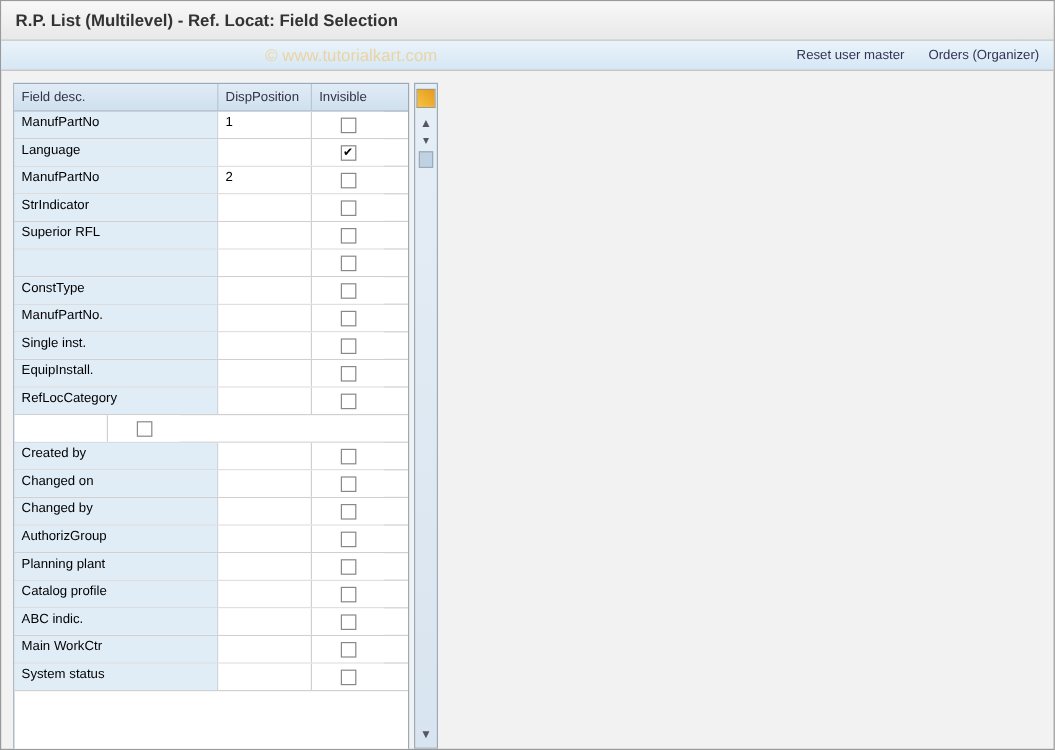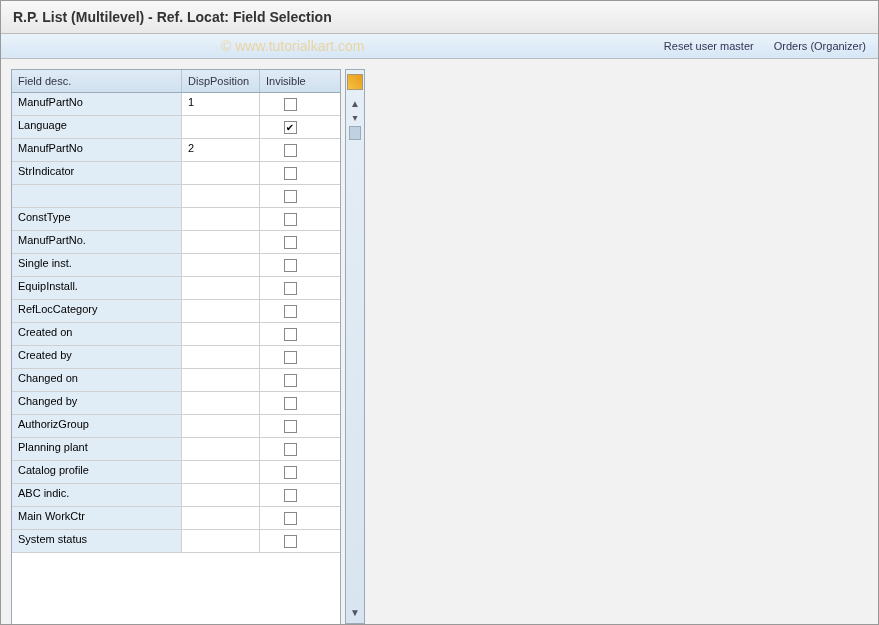--- a/index.html
+++ b/index.html
@@ -179,20 +179,27 @@
           </div>
         </div>
         <div class="row">
           <div class="cell col-field">StrIndicator</div>
           <div class="cell col-disp"></div>
           <div class="cell col-inv">
             <div class="checkbox"></div>
           </div>
         </div>
         <div class="row">
+          <div class="cell col-field">Superior RFL</div>
+          <div class="cell col-disp"></div>
+          <div class="cell col-inv">
+            <div class="checkbox"></div>
+          </div>
+        </div>
+        <div class="row">
           <div class="cell col-field"></div>
           <div class="cell col-disp"></div>
           <div class="cell col-inv">
             <div class="checkbox"></div>
           </div>
         </div>
         <div class="row">
           <div class="cell col-field">ConstType</div>
           <div class="cell col-disp"></div>
           <div class="cell col-inv">
@@ -221,21 +228,20 @@
           </div>
         </div>
         <div class="row">
           <div class="cell col-field">RefLocCategory</div>
           <div class="cell col-disp"></div>
           <div class="cell col-inv">
             <div class="checkbox"></div>
           </div>
         </div>
         <div class="row">
-          <div class="cell col-field">Created on</div>
           <div class="cell col-disp"></div>
           <div class="cell col-inv">
             <div class="checkbox"></div>
           </div>
         </div>
         <div class="row">
           <div class="cell col-field">Created by</div>
           <div class="cell col-disp"></div>
           <div class="cell col-inv">
             <div class="checkbox"></div>

